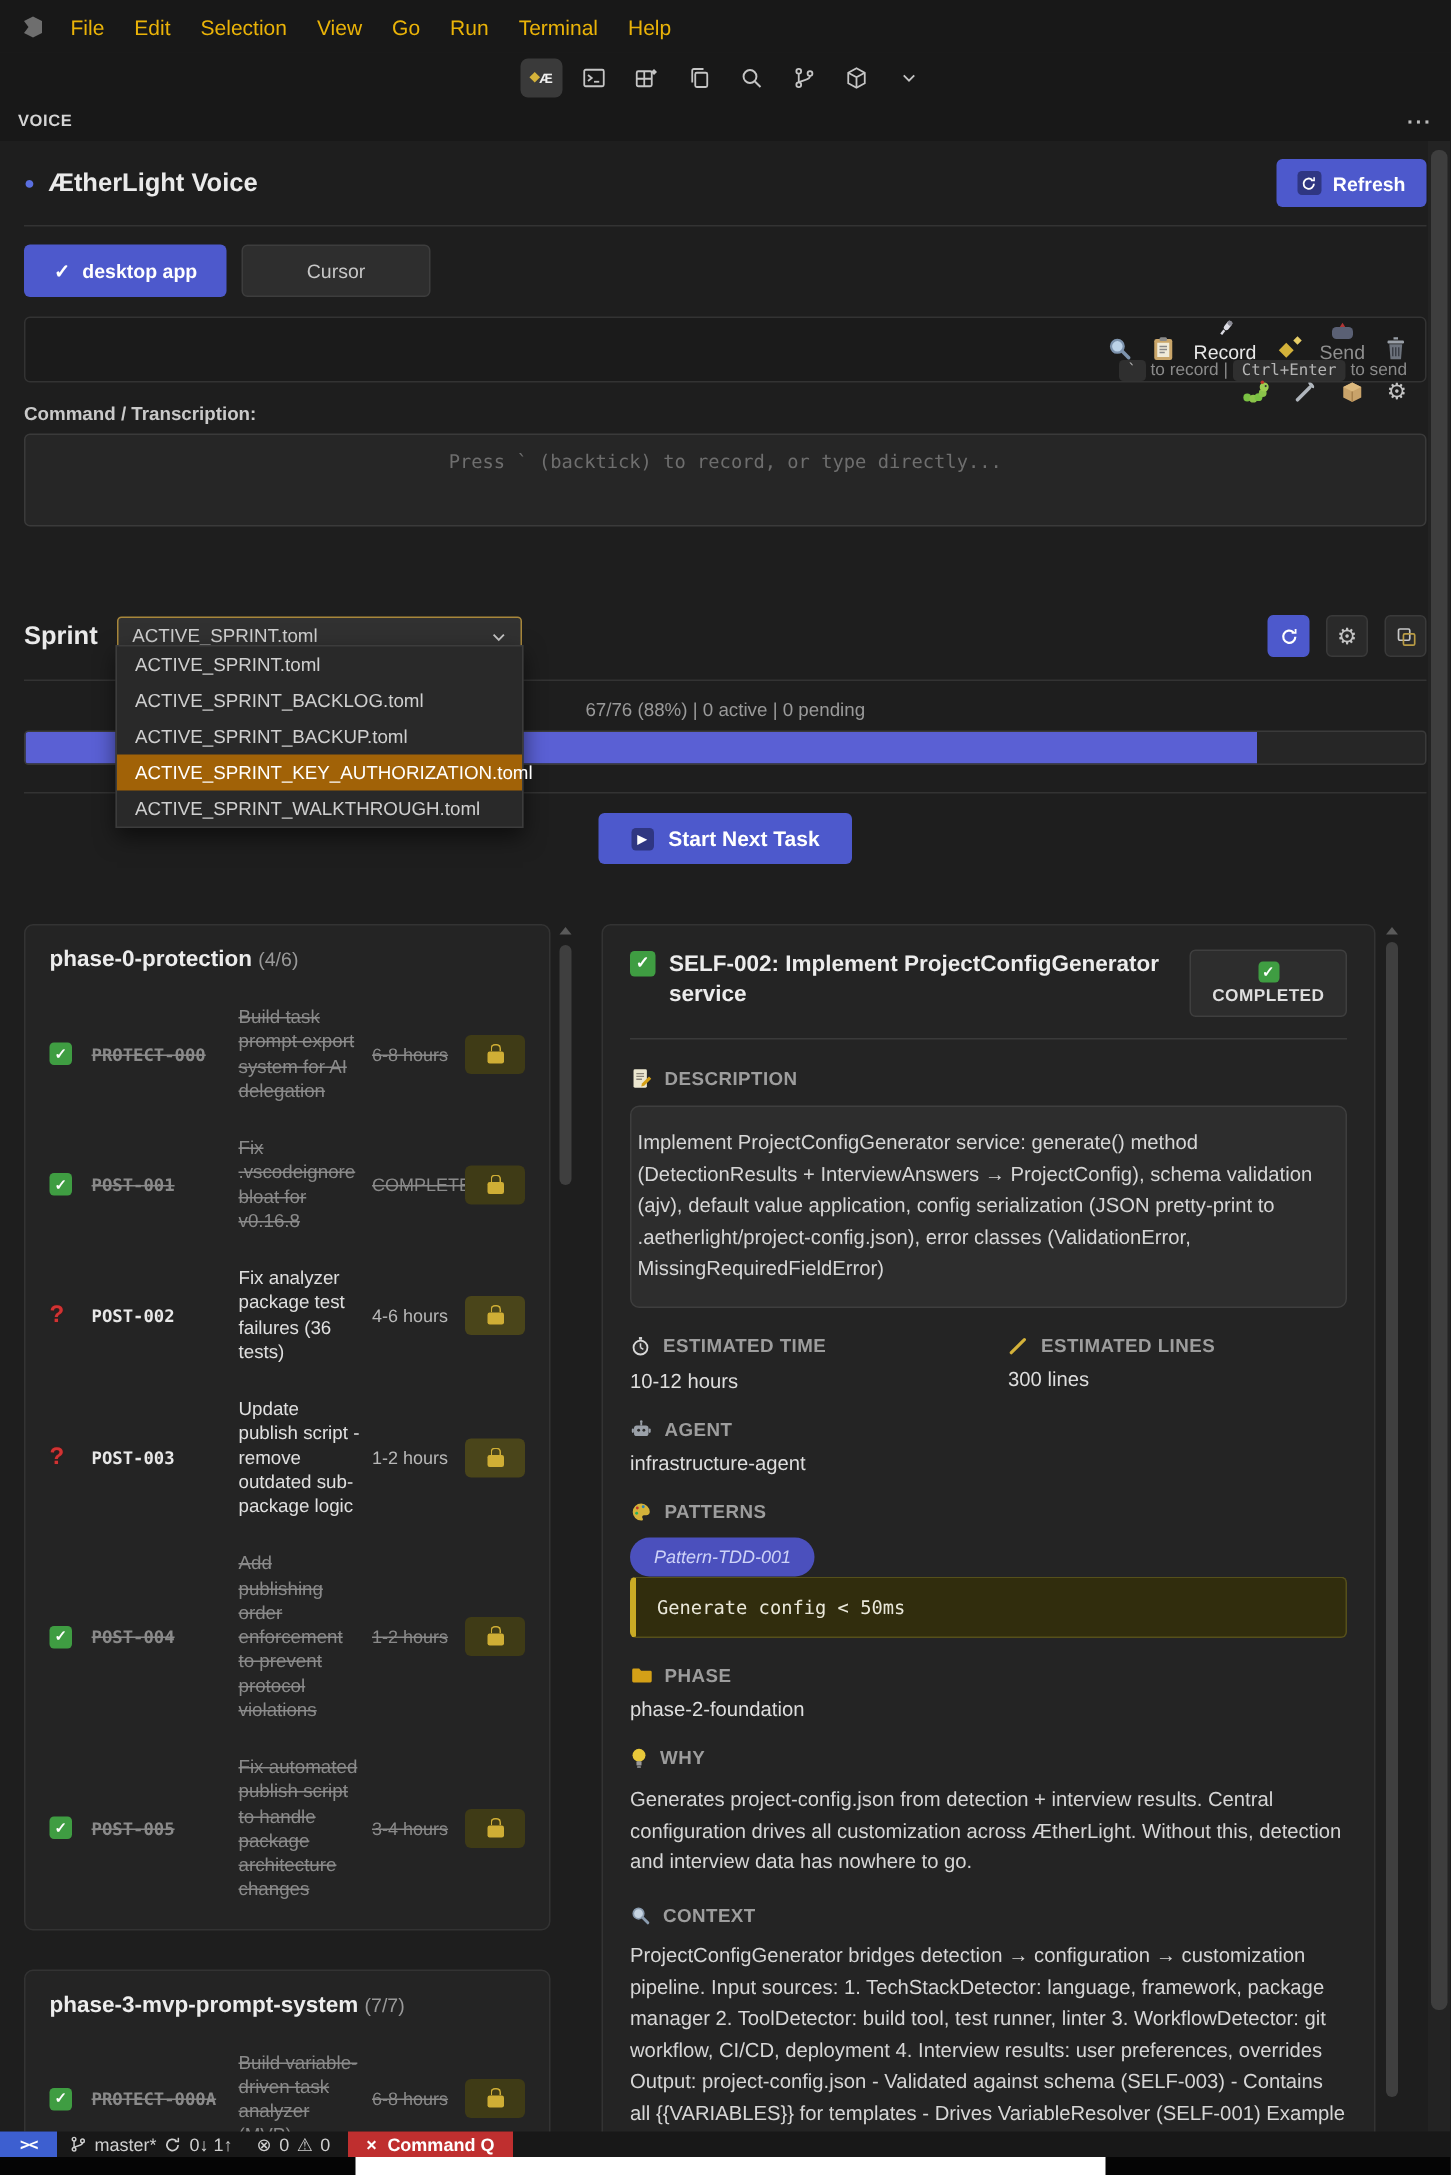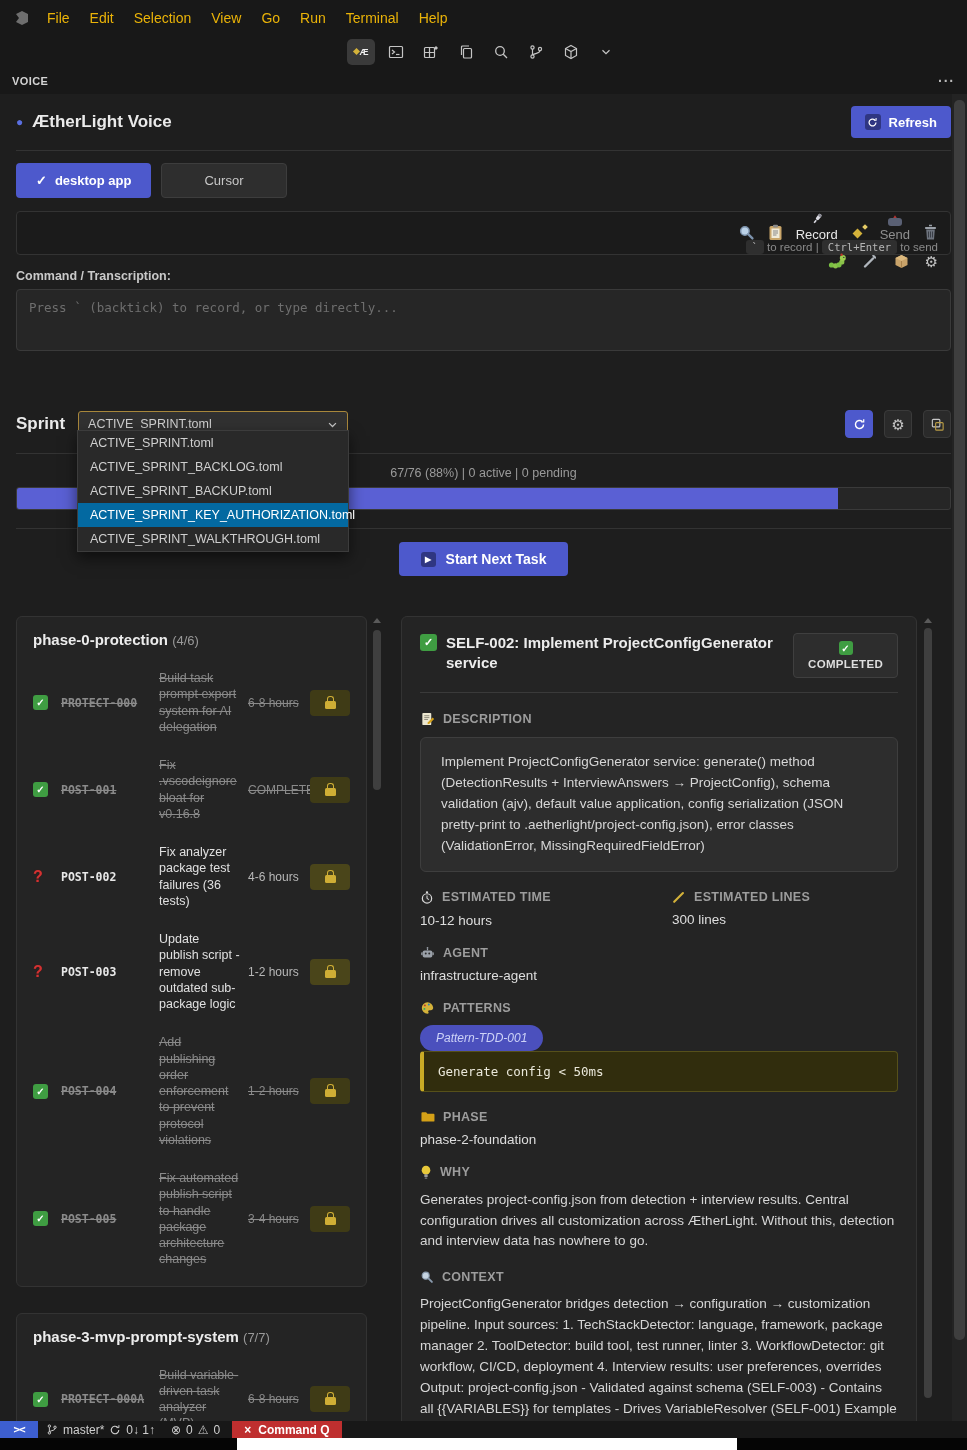--- a/index.html
+++ b/index.html
@@ -47,21 +47,21 @@
   .sparkles { position:relative; width:16px; height:16px; }
   .sparkles .s1 { position:absolute; left:3px; top:5px; width:7px; height:7px; background:#d4b23a; transform:rotate(45deg); }
   .sparkles .s2 { position:absolute; right:0; top:0; width:4px; height:4px; background:#e6cc66; transform:rotate(45deg); }
   .rb-hint { flex:1; text-align:center; color:#8a8a8a; font-size:11.5px; }
   .kbd { background:#2f2f2f; border-radius:3px; padding:1px 6px; color:#b5b5b5; font-family:"DejaVu Sans Mono", monospace; font-size:10.5px; }
   .rb-right { display:flex; align-items:center; gap:15px; }
   .glyph-gear { font-size:15px; color:#c4c4c4; line-height:1; }
 
   .cmd-label { margin-top:14px; font-size:12.5px; font-weight:bold; color:#c9c9c9; }
   .cmd-input { margin-top:6px; width:100%; height:62px; background:#262626; border:1px solid #3a3a3a; border-radius:4px;
-               resize:none; padding:10px 12px; color:#bdbdbd; font-family:"DejaVu Sans Mono", monospace; font-size:12.5px; }
+               resize:none; padding:10px 12px; color:#bdbdbd; font-family:"DejaVu Sans Mono", monospace; font-size:12.5px;text-align:center; }
   .cmd-input::placeholder { color:#6e6e6e; }
 
   .sprint-row { margin-top:56px; display:flex; align-items:center; gap:13px;justify-content:center; }
   .sprint-label { font-size:17px; font-weight:bold; color:#eaeaea; }
   .select-box { width:270px; height:26px; background:#313131; border:1px solid #a8873b; border-radius:3px;
                 display:flex; align-items:center; justify-content:space-between; padding:0 9px; font-size:12.5px; color:#cfcfcf; }
   .sprint-actions { margin-left:auto; display:flex; gap:11px; }
   .sq-btn { width:28px; height:28px; border-radius:4px; display:flex; align-items:center; justify-content:center;
             background:#2a2a2a; border:1px solid #3a3a3a; }
   .sq-btn.blue { background:#4d59cc; border-color:#4d59cc; }
@@ -107,38 +107,38 @@
   .detail-head { display:flex; justify-content:space-between; align-items:flex-start; }
   .detail-title { width:360px; font-size:15px; font-weight:bold; color:#ececec; line-height:1.35;
                   display:flex; gap:9px; align-items:flex-start; }
   .detail-title .check-icon { flex:none; width:17px; height:17px; font-size:11px; margin-top:1px; }
   .badge-completed { background:#2d2d2d; border:1px solid #3f3f3f; border-radius:4px; padding:7px 14px; text-align:center; }
   .badge-completed .check-icon { margin:0 auto 3px; width:14px; height:14px; }
   .badge-label { font-size:11.5px; font-weight:bold; color:#dedede; letter-spacing:.3px; }
   .detail-div { border:none; border-top:1px solid #3a3a3a; margin:14px 0 4px; }
   .sec-head { display:flex; align-items:center; gap:8px; margin:18px 0 10px; color:#9d9d9d; font-weight:bold;
               font-size:12.5px; letter-spacing:.3px; }
-  .desc-box { background:#2d2d2d; border:1px solid #3e3e3e; border-radius:6px; padding:14px 20px;
+  .desc-box { background:#2d2d2d; border:1px solid #3e3e3e; border-radius:6px; padding:14px 4px;
               color:#d6d6d6; font-size:13.5px; line-height:1.55; }
   .meta-grid { display:grid; grid-template-columns:252px 1fr; }
   .meta-value { font-size:13.5px; color:#dedede; margin-top:-2px; }
   .body-text { color:#d6d6d6; font-size:13.5px; line-height:1.55; }
   .pill { display:inline-block; background:#4b50bd; color:#cdd2f7; border-radius:14px; padding:6px 16px; font-size:12px;font-style:italic; }
   .code-box { background:#312d0d; border:1px solid #56501a; border-left:4px solid #c9ab25; border-radius:4px;
               padding:12px 14px; font-family:"DejaVu Sans Mono", monospace; font-size:12.5px; color:#eae8da; }
 
   .panel-scrollbar { width:10px; flex:none; margin-left:6px; height:815px; position:relative; }
   .main-scrollbar { position:absolute; top:94px; right:0; width:15px; height:1327px; background:#232323; }
   .main-scrollbar .thumb { position:absolute; top:6px; left:2px; width:11px; height:1240px; background:#3e3e3e; border-radius:5px; }
 
   
   .dropdown { position:absolute; left:77px; top:430px; width:272px; background:#292929; border:1px solid #3c3c3c;
               box-shadow:0 6px 14px rgba(0,0,0,.55); z-index:50; }
   .dd-option { height:24px; display:flex; align-items:center; padding:0 12px; font-size:12.5px; color:#cfcfcf; }
-  .dd-option.highlighted { background:#0369a1; color:#fff; }
+  .dd-option.highlighted { background:#a16207; color:#fff; }
 
   
   .status-bar { position:absolute; left:0; top:1421px; width:100%; height:17px; background:#181818;
                 display:flex; align-items:stretch; font-size:12px; color:#cfcfcf; }
   .sb-remote { width:38px; background:#3d5fd0; color:#fff; font-weight:bold; display:flex; align-items:center;
                justify-content:center; font-family:"DejaVu Sans Mono", monospace; font-size:11px; letter-spacing:-1px; }
   .sb-item { display:flex; align-items:center; gap:5px; padding:0 8px; }
   .sb-amazonq { background:#bf2f2f; color:#fff; font-weight:bold; display:flex; align-items:center; gap:7px; padding:0 12px; margin-left:4px; }
   .bottom-strip { position:absolute; left:0; top:1438px; width:100%; height:12px; background:#050505; }
   .bottom-strip .white { position:absolute; left:237px; top:0; width:500px; height:12px; background:#ffffff; }

